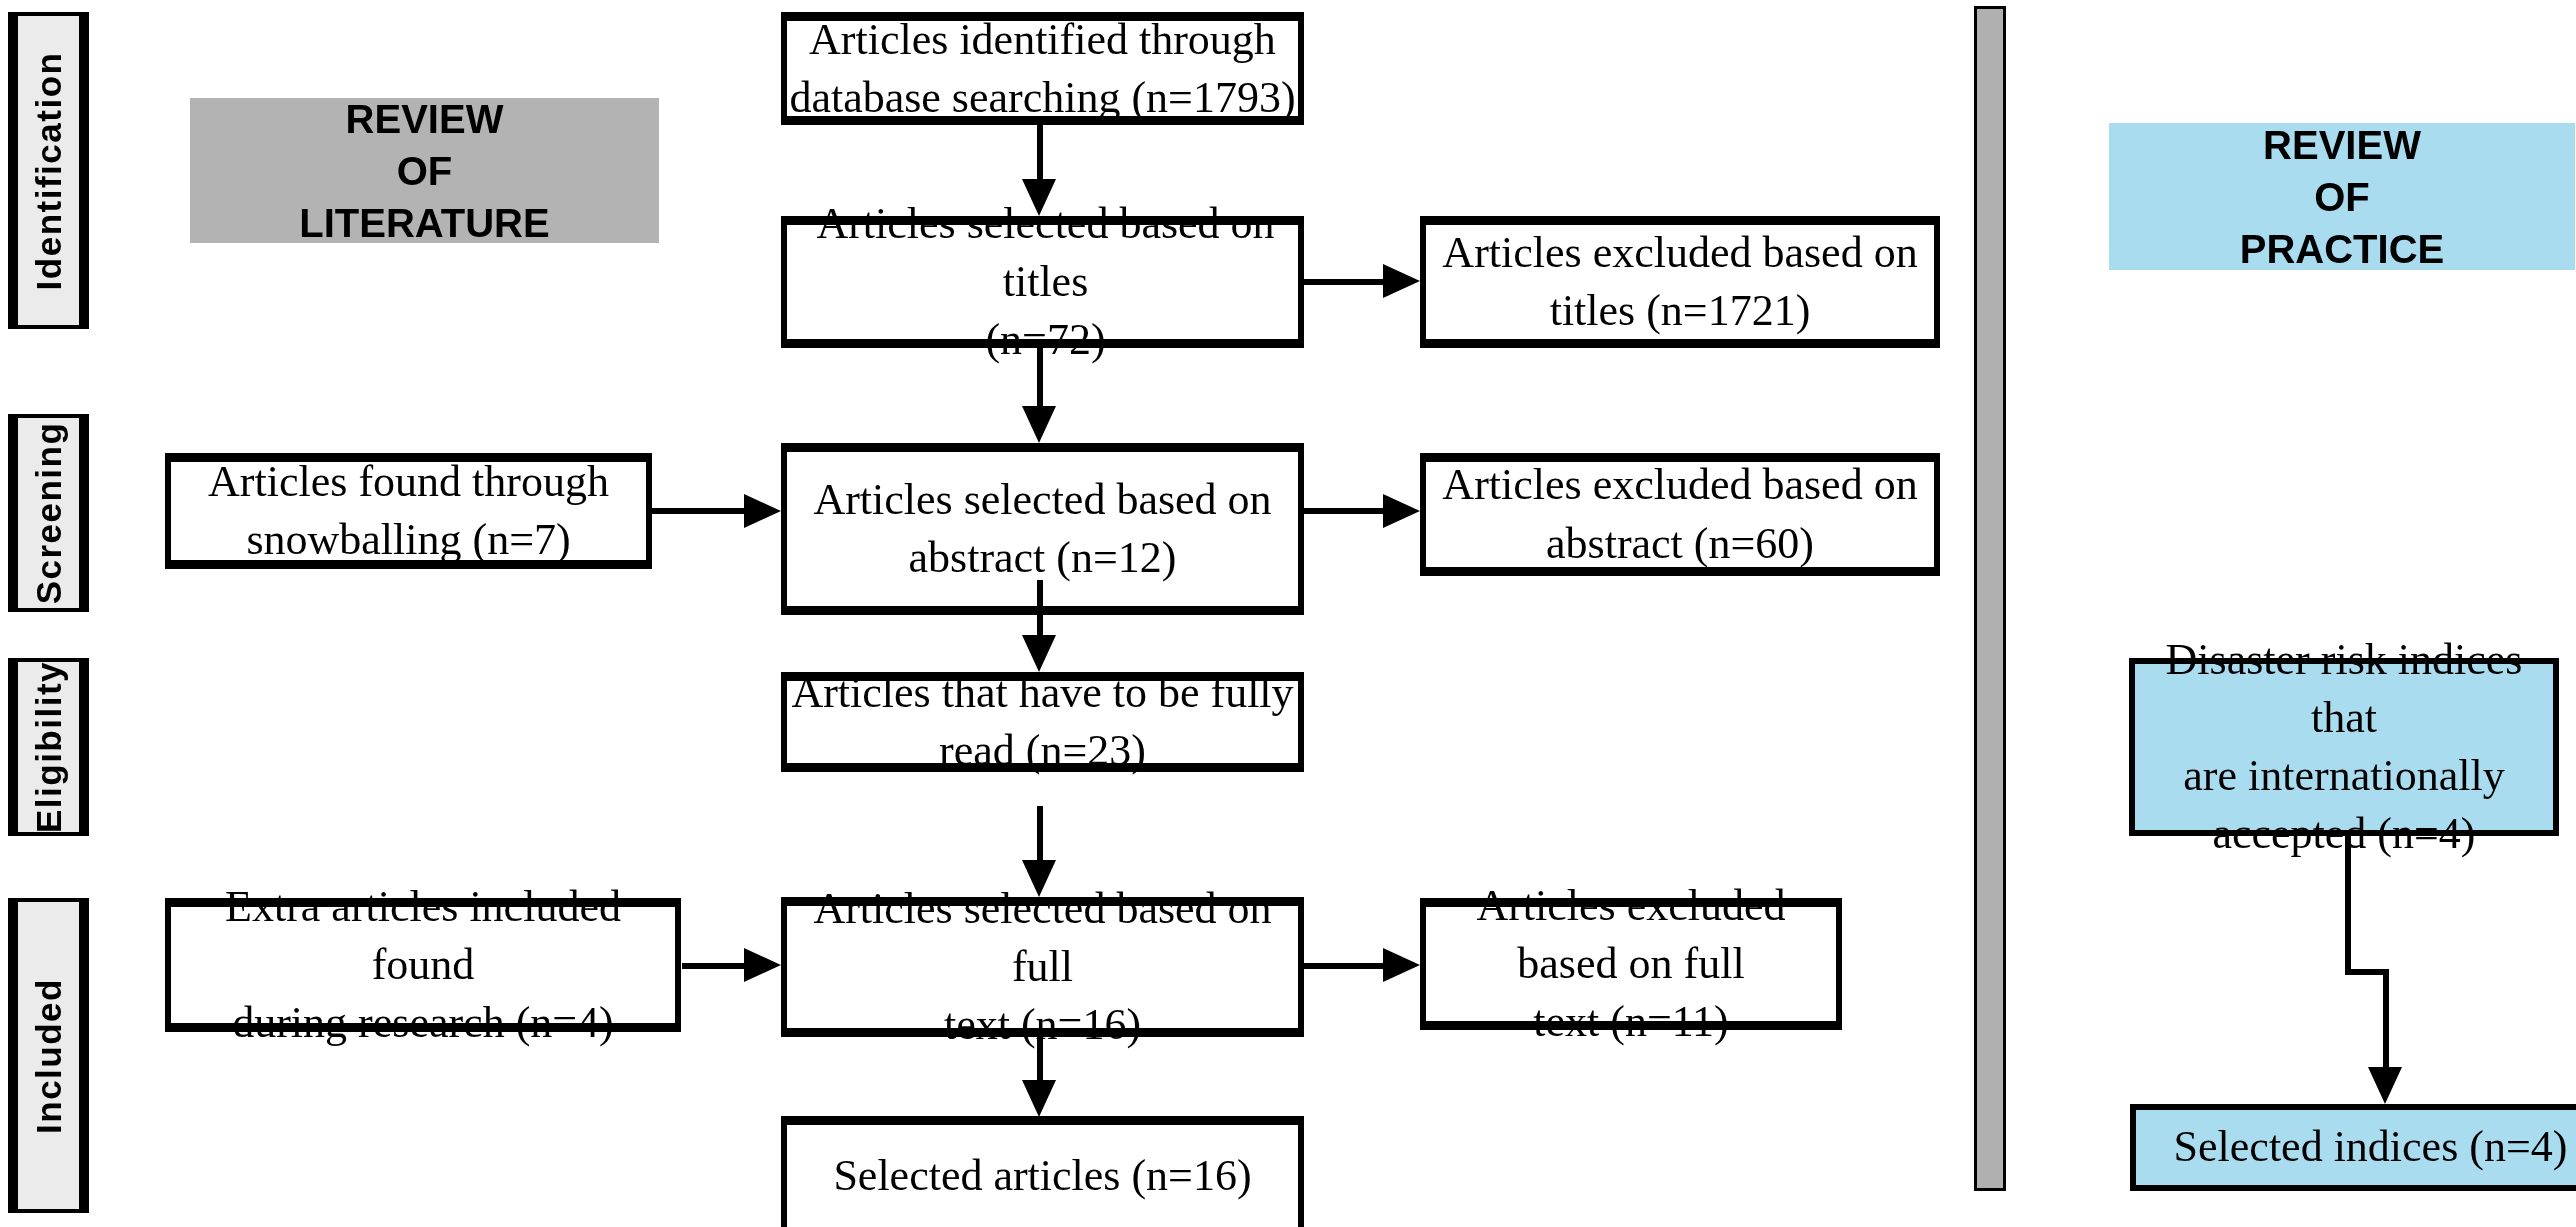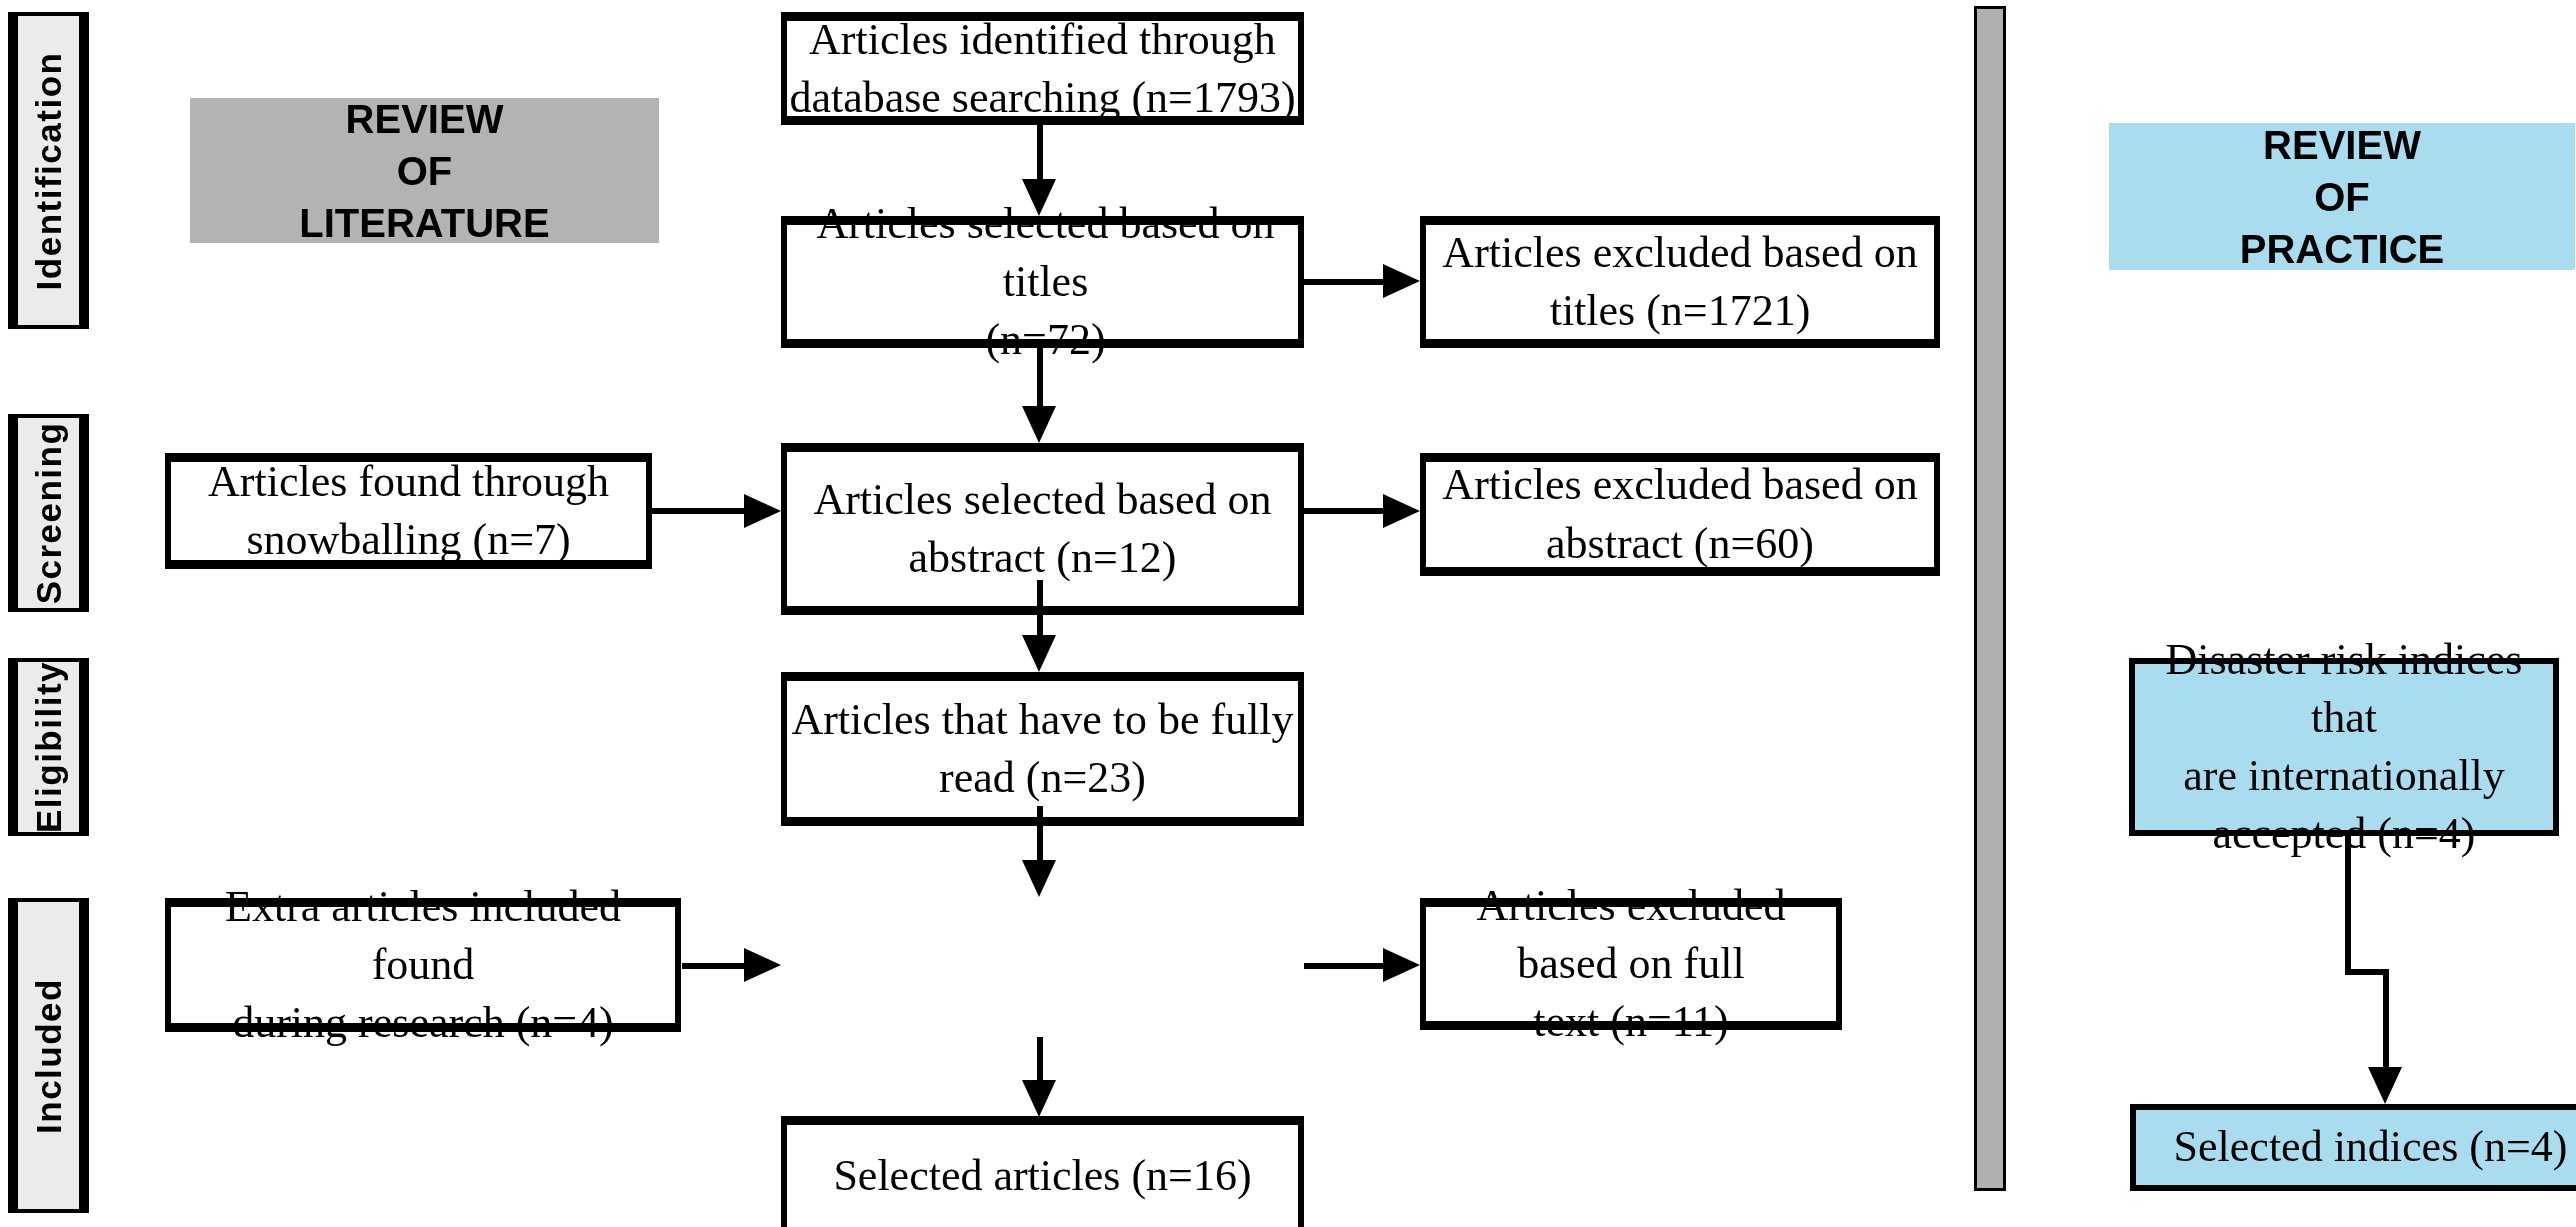--- a/index.html
+++ b/index.html
@@ -125,25 +125,27 @@
   <div class="box" style="left:1420px; top:216px; width:520px; height:132px;">Articles excluded based on
 titles (n=1721)</div>
 
   <div class="box" style="left:165px; top:453px; width:487px; height:116px;">Articles found through
 snowballing (n=7)</div>
   <div class="box" style="left:781px; top:443px; width:523px; height:172px;">Articles selected based on
 abstract (n=12)</div>
   <div class="box" style="left:1420px; top:453px; width:520px; height:123px;">Articles excluded based on
 abstract (n=60)</div>
 
-  <div class="box" style="left:781px; top:672px; width:523px; height:154px;">Articles that have to be fully
+  <div class="box" style="left:781px; top:672px; width:523px; height:100px;">Articles that have to be fully
 read (n=23)</div>
 
   <div class="box" style="left:165px; top:898px; width:516px; height:134px;">Extra articles included  found
 during research (n=4)</div>
+  <div class="box" style="left:781px; top:897px; width:523px; height:140px;">Articles selected based on full
+text (n=16)</div>
   <div class="box" style="left:1420px; top:898px; width:422px; height:132px;">Articles excluded based on full
 text (n=11)</div>
 
   <div class="box" style="left:781px; top:1116px; width:523px; height:120px;">Selected articles (n=16)</div>
 
   <div class="divider" style="left:1974px; top:6.1px; width:32px; height:1185px;"></div>
 
   <div class="box blue" style="left:2129px; top:658px; width:430px; height:178px;">Disaster risk indices that
 are internationally
 accepted (n=4)</div>

